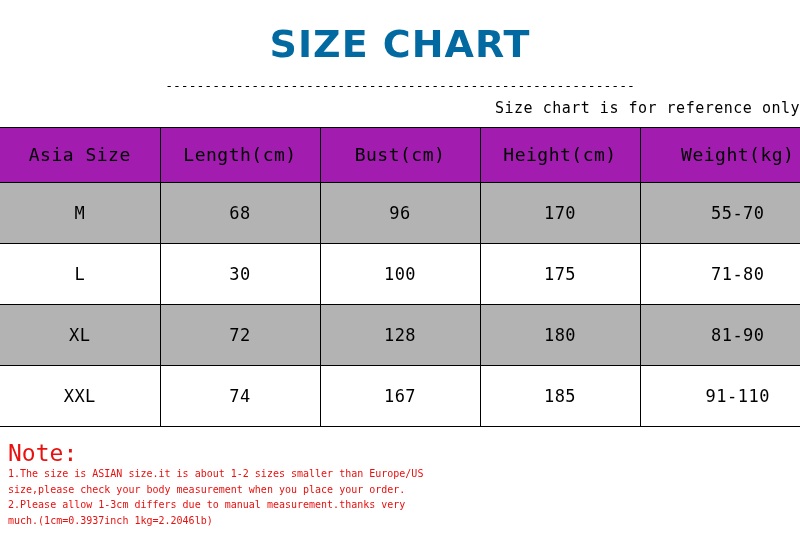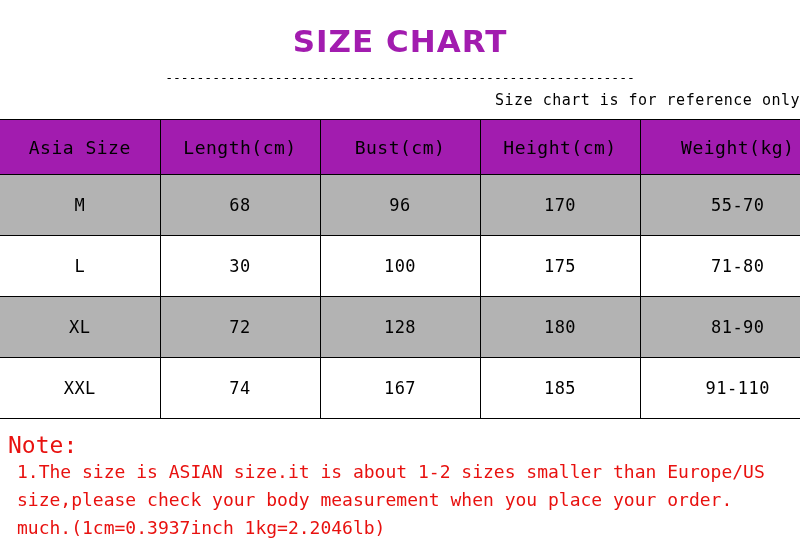--- a/index.html
+++ b/index.html
@@ -16,23 +16,23 @@
   .page {
     position: relative;
     width: 800px;
     height: 553px;
     box-sizing: border-box;
   }
   .title {
     text-align: center;
     font-family: "DejaVu Sans", sans-serif;
     font-weight: bold;
-    font-size: 31px;
+    font-size: 38px;
     letter-spacing: 1px;
-    color: #a21caf;
+    color: #0369a1;
     padding-top: 24px;
     line-height: 1.1;
   }
   .dashes {
     text-align: center;
     font-family: "DejaVu Sans Mono", monospace;
     font-size: 13px;
     letter-spacing: 0px;
     color: #000;
     margin-top: 12px;
@@ -87,25 +87,24 @@
   }
   .note-title {
     color: #e8110f;
     font-family: "DejaVu Sans Mono", monospace;
     font-size: 23px;
     line-height: 1.1;
   }
   .note-line {
     color: #e8110f;
     font-family: "DejaVu Sans Mono", monospace;
-    font-size: 18px;
+    font-size: 10px;
     line-height: 1.55;
     letter-spacing: 0px;
     white-space: nowrap;
-    margin-left: 9px;
   }
 </style>
 </head>
 <body>
 
 <div class="page">
 
   <div class="title">SIZE CHART</div>
   <div class="dashes">------------------------------------------------------------</div>
   <div class="subtitle">Size chart is for reference only</div>
@@ -147,16 +146,17 @@
       <td>185</td>
       <td>91-110</td>
     </tr>
   </tbody>
     </table>
 
   <div class="note-wrap">
     <div class="note-title">Note:</div>
     <div class="note-line">1.The size is ASIAN size.it is about 1-2 sizes smaller than Europe/US</div>
     <div class="note-line">size,please check your body measurement when you place your order.</div>
+    <div class="note-line">2.Please allow 1-3cm differs due to manual measurement.thanks very</div>
     <div class="note-line">much.(1cm=0.3937inch 1kg=2.2046lb)</div>
   </div>
 
 </div>
 
 </body></html>

